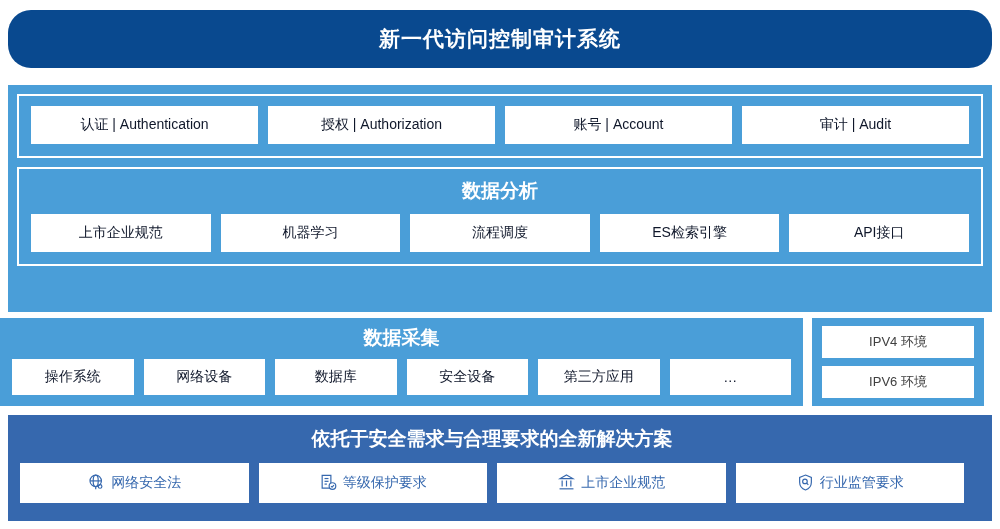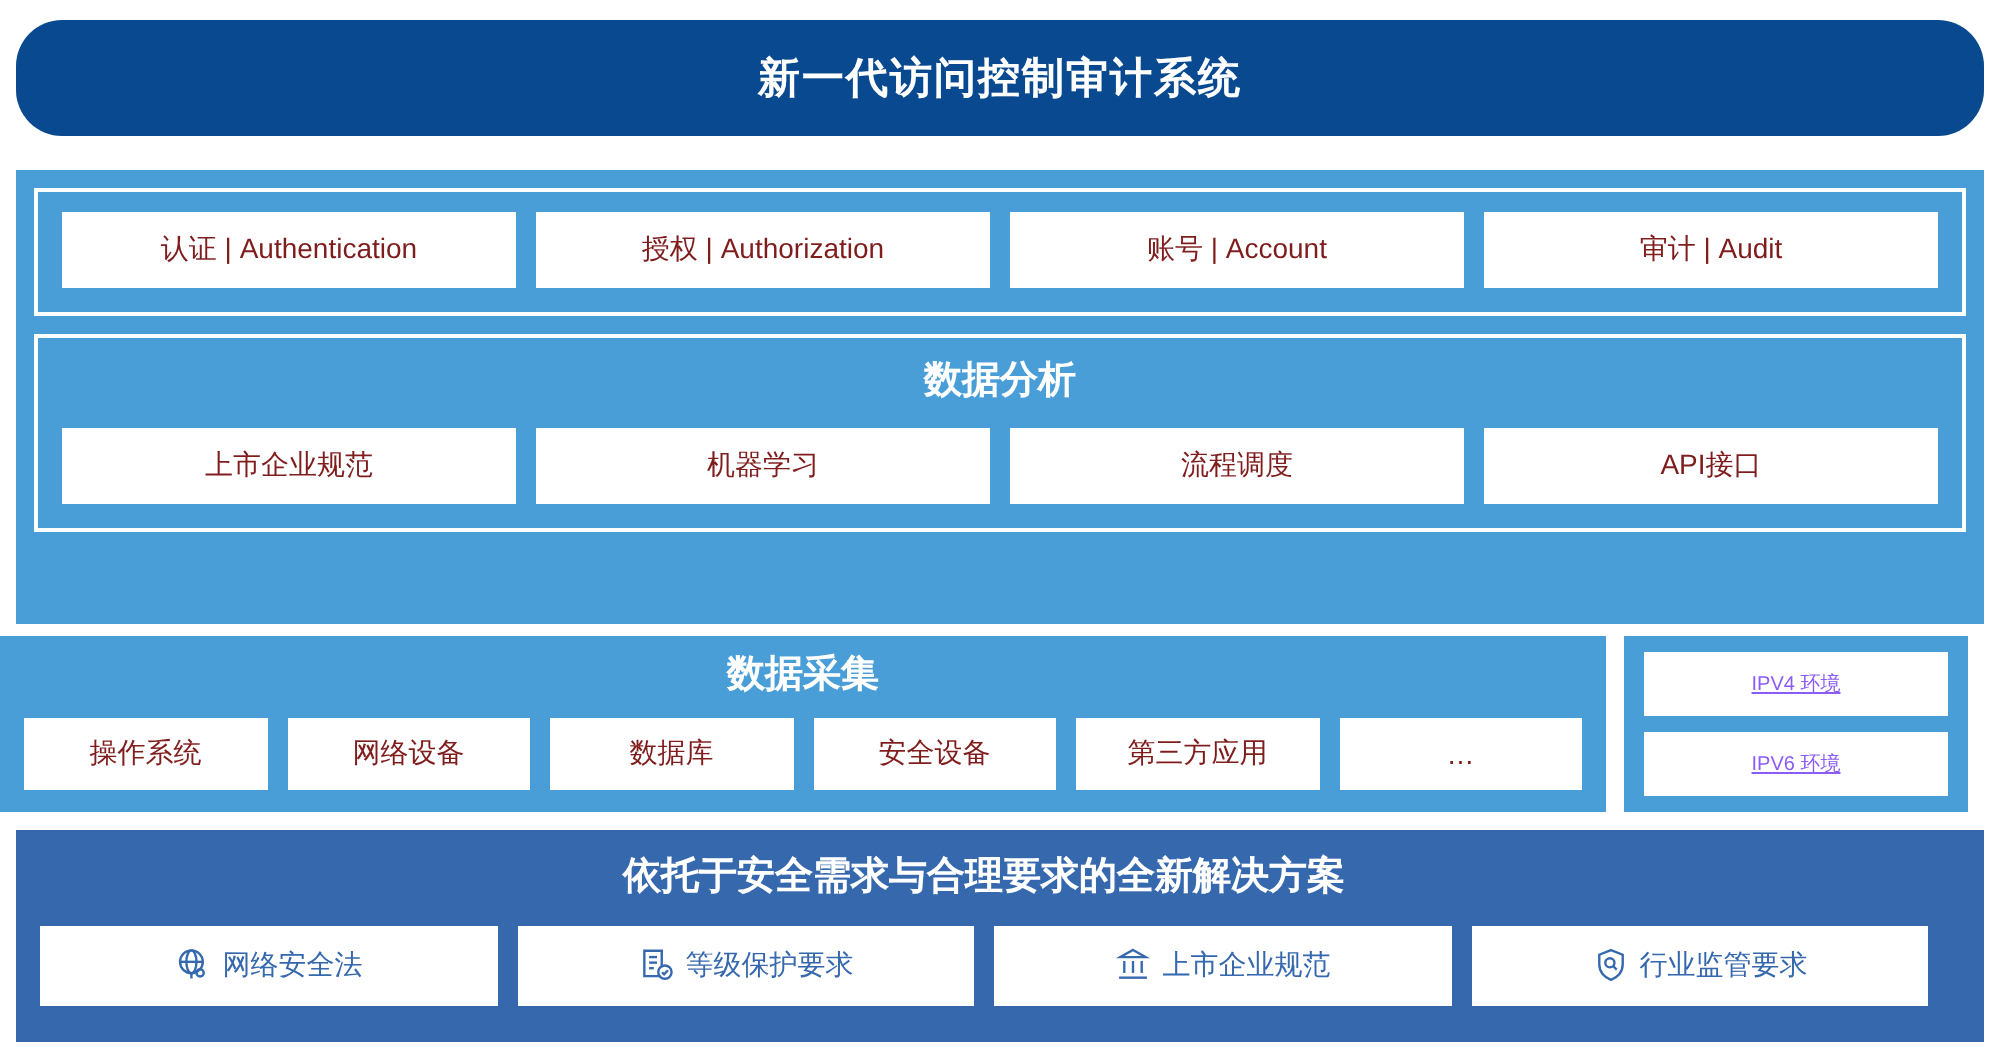--- a/index.html
+++ b/index.html
@@ -37,21 +37,21 @@
   .box-heading {
     text-align: center; color: #ffffff;
     font-size: 19px; font-weight: bold;
     margin-bottom: 11px; line-height: 1.25;
   }
   .box-heading.italic { font-style: italic; }
   .chip-row { display: flex; gap: 10px; }
   .chip {
     flex: 1 1 0;
     background: #ffffff;
-    color: #7f1d1d;
+    color: #0f172a;
     height: 38px;
     display: flex; align-items: center; justify-content: center;
     font-size: 14px; white-space: nowrap;
   }
 
   
   .collect-row {
     position: absolute; left: 0; top: 318px;
     width: 984px; height: 88px;
     display: flex; gap: 9px;
@@ -63,24 +63,23 @@
   }
   .collect-panel .box-heading { margin-bottom: 9px; }
   .collect-panel .chip { height: 36px; }
   .ipv-panel {
     width: 172px; height: 88px;
     background: #4a9ed8;
     padding: 8px 10px;
     display: flex; flex-direction: column; gap: 8px;
   }
   .ipv-chip {
-    flex: 1 1 0; background: #ffffff; color: #8b5cf6;
+    flex: 1 1 0; background: #ffffff; color: #404040;
     display: flex; align-items: center; justify-content: center;
-    font-size: 10px;
-    text-decoration: underline;
+    font-size: 13px;
   }
 
   
   .compliance-panel {
     position: absolute; left: 8px; top: 415px;
     width: 984px; height: 106px;
     background: #3668ae;
     padding: 12px 28px 14px 12px;
   }
   .compliance-panel .box-heading { font-size: 19px; margin-bottom: 12px; }
@@ -109,20 +108,21 @@
         <div class="chip">审计 | Audit</div>
       </div>
     </div>
 
     <div class="inner-box">
       <div class="box-heading">数据分析</div>
       <div class="chip-row">
         <div class="chip">上市企业规范</div>
         <div class="chip">机器学习</div>
         <div class="chip">流程调度</div>
+        <div class="chip">ES检索引擎</div>
         <div class="chip">API接口</div>
       </div>
     </div>
 
   </div>
 
   <div class="collect-row">
 
     <div class="collect-panel">
       <div class="box-heading">数据采集</div>

